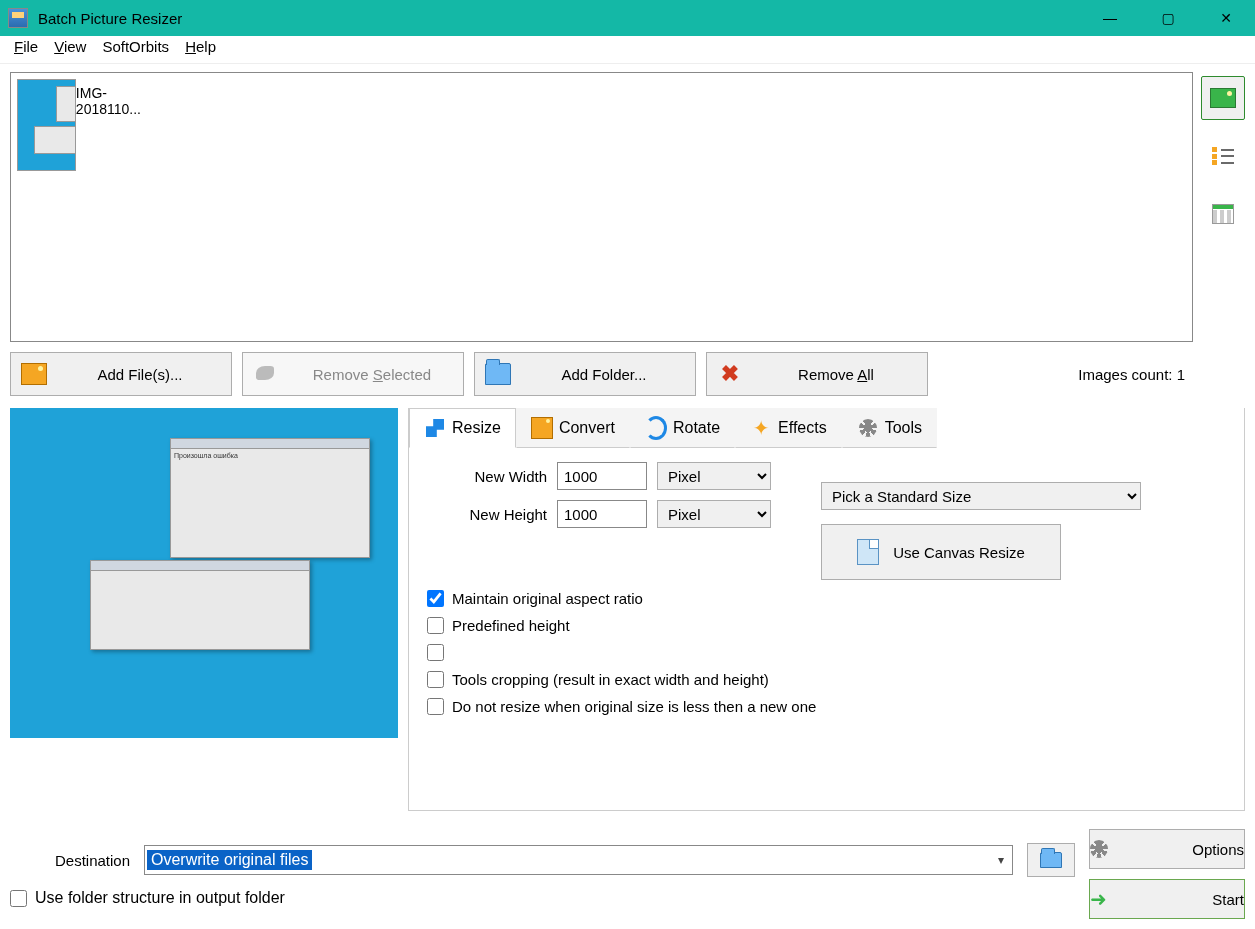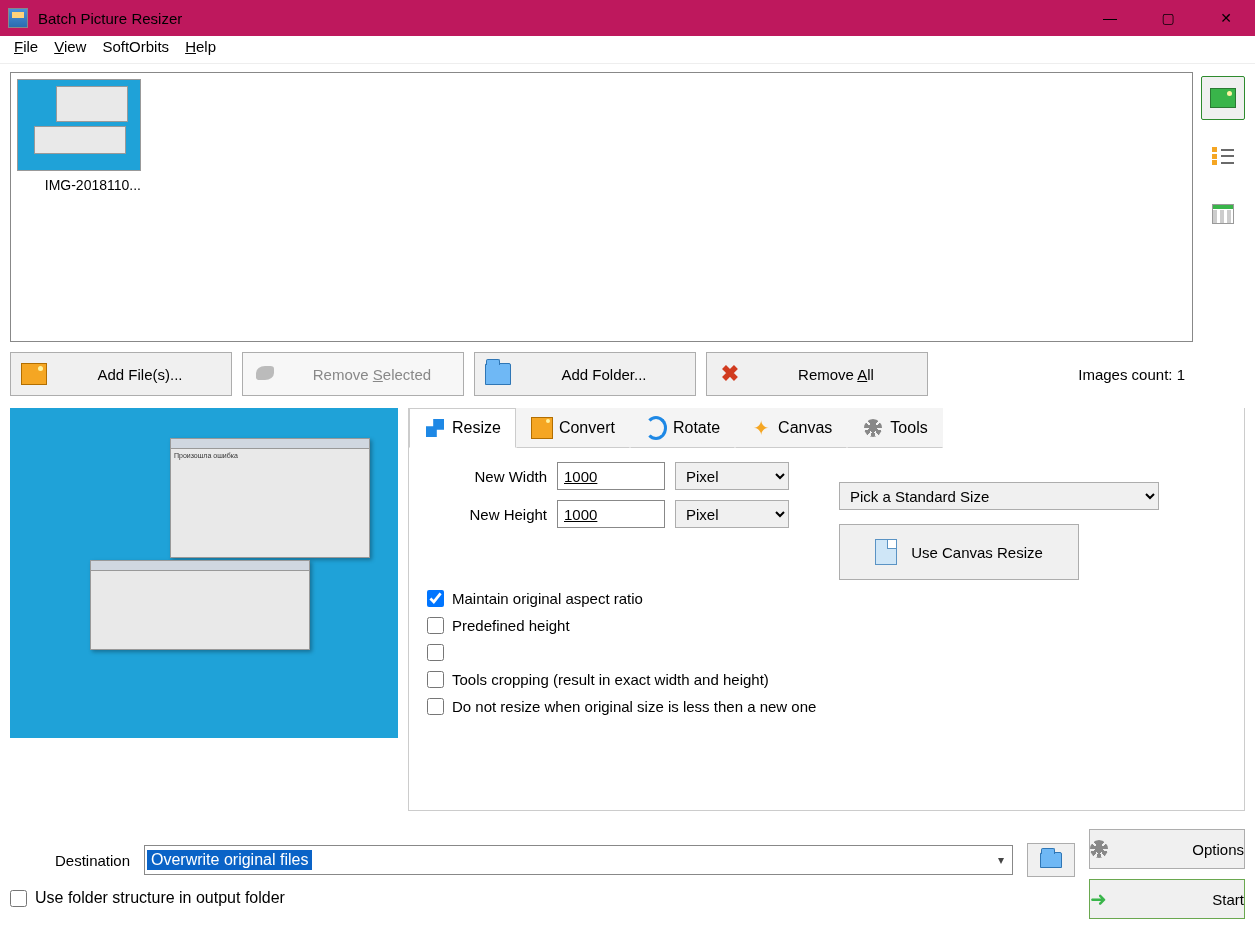--- a/index.html
+++ b/index.html
@@ -1,36 +1,36 @@
 <!DOCTYPE html>
 <html><head>
 <meta charset="utf-8">
 <style>
 * { box-sizing: border-box; margin: 0; padding: 0; font-family: "Segoe UI", Tahoma, sans-serif; }
 html, body { width: 1255px; height: 929px; background: #fff; overflow: hidden; }
 
 
-.titlebar { height: 36px; display: flex; align-items: center; padding: 0 0 0 8px; background: #be185d; }
+.titlebar { height: 36px; display: flex; align-items: center; padding: 0 0 0 8px; background: #14b8a6; }
 .titlebar .app-icon { width: 20px; height: 20px; margin-right: 10px; background: linear-gradient(#4a90d9, #2b6cb0); border: 1px solid #888; position: relative; }
 .titlebar .app-icon::after { content:""; position:absolute; top:3px; left:3px; width:12px; height:6px; background:#ffd27a; }
 .titlebar .title { font-size: 15px; color: #000; }
 .titlebar .win-controls { margin-left: auto; display: flex; }
 .titlebar .win-controls .ctl { width: 58px; height: 36px; display:flex; align-items:center; justify-content:center; font-size: 14px; color:#000; }
 
 
 .menubar { height: 28px; display:flex; align-items:flex-start; padding: 0 6px; border-bottom: 1px solid #eee; font-size: 15px; }
 .menubar .menu-item { padding: 2px 8px; cursor: default; }
 .menubar .menu-item .ul { text-decoration: underline; }
 
 
 .body-wrap { padding: 8px 10px 10px 10px; display:flex; flex-direction:column; height: calc(929px - 36px - 28px); }
 
 .top-row { display:flex; gap: 8px; }
 .thumbs-area { flex: 1; border: 1px solid #888; background:#fff; height: 270px; padding: 6px; display:flex; align-items:flex-start; gap:10px; overflow:hidden; }
-.thumb { width: 124px; display:flex; flex-direction:column; align-items:flex-end; }
+.thumb { width: 124px; display:flex; flex-direction:row; align-items:flex-start; }
 .thumb .img { width: 124px; height: 92px; background: #1fa2d8; position:relative; overflow:hidden; border: 1px solid #999;}
 .thumb .img .dlg { position:absolute; background:#e9e9e9; border:1px solid #999; }
 .thumb .img .d1 { top:6px; left:38px; width:72px; height:36px; }
 .thumb .img .d2 { top:46px; left:16px; width:92px; height:28px; }
 .thumb .cap { font-size: 14px; margin-top: 6px; }
 
 .right-toolbar { width: 44px; display:flex; flex-direction:column; gap: 14px; padding-top: 4px; }
 .right-toolbar .tbtn { width:44px; height:44px; display:flex; align-items:center; justify-content:center; background:#f0f0f0; border:1px solid #ccc; border-radius:2px; position:relative; }
 .right-toolbar .tbtn.active { border-color:#2e8b2e; }
 .ico-landscape { width:26px; height:20px; background:#39b54a; border:1px solid #2a7a33; position:relative; }
@@ -73,21 +73,21 @@
 .ti-resize::before{content:"";width:18px;height:18px;background:#1e88e5; clip-path: polygon(0 100%, 0 40%, 40% 40%, 40% 0, 100% 0, 100% 60%, 60% 60%, 60% 100%);}
 .ti-convert{ width:22px;height:18px;background:#f5a623;border:1px solid #b26e00;position:relative;}
 .ti-convert::after{content:"";position:absolute;top:1px;right:2px;width:4px;height:4px;border-radius:50%;background:#fff3a0;}
 .ti-rotate::before{content:"";width:18px;height:18px;border:3px solid #1e88e5;border-radius:50%;border-left-color:transparent;display:block;}
 .ti-effects::before{content:"✦";color:#f5a623;font-size:20px;}
 .ti-tools::before{content:"";width:18px;height:18px;background:radial-gradient(circle,#888 30%,transparent 31%),conic-gradient(#888 0 10%,transparent 10% 15%,#888 15% 25%,transparent 25% 30%,#888 30% 40%,transparent 40% 45%,#888 45% 55%,transparent 55% 60%,#888 60% 70%,transparent 70% 75%,#888 75% 85%,transparent 85% 90%,#888 90%);border-radius:50%;display:block;}
 
 .tabbody { flex:1; padding: 14px 18px; font-size: 15px; }
 .dimrow { display:flex; align-items:center; gap: 10px; margin-bottom: 10px; }
 .dimrow label { width: 120px; text-align:right; }
-.dimrow input[type=text] { width: 108px; height: 28px; border:1px solid #888; padding: 0 6px; font-size:15px;text-decoration:underline; }
+.dimrow input[type=text] { width: 90px; height: 28px; border:1px solid #888; padding: 0 6px; font-size:15px; }
 .dimrow select, select.combo { height: 28px; border:1px solid #adadad; background:#f0f0f0; padding: 0 6px; font-size:15px; }
 .dimrow select { width: 114px; }
 .dims-container { display:flex; gap: 50px; align-items:flex-start; }
 .dims-left { }
 .dims-right { display:flex; flex-direction:column; gap: 14px; padding-top: 20px;}
 select.pick { width: 320px; }
 .canvas-btn { width: 240px; height: 56px; border:1px solid #adadad; background:#f0f0f0; display:flex; align-items:center; justify-content:center; gap:14px; font-size:15px; }
 .canvas-btn .ci { width:22px;height:26px; background:#cfe6f7; border:1px solid #5a93c4; position:relative;}
 .canvas-btn .ci::after{content:"";position:absolute;top:0;right:0;width:8px;height:8px;background:#fff;border-left:1px solid #5a93c4;border-bottom:1px solid #5a93c4;}
 
@@ -197,21 +197,21 @@
         <div class="tab">
             <span class="ti ti-convert"></span>
             <span>Convert</span>
           </div>
         <div class="tab">
             <span class="ti ti-rotate"></span>
             <span>Rotate</span>
           </div>
         <div class="tab">
             <span class="ti ti-effects"></span>
-            <span>Canvas</span>
+            <span>Effects</span>
           </div>
         <div class="tab">
             <span class="ti ti-tools"></span>
             <span>Tools</span>
           </div>
       </div>
 
       <div class="tabbody">
         <div class="dims-container">
           <div class="dims-left">

